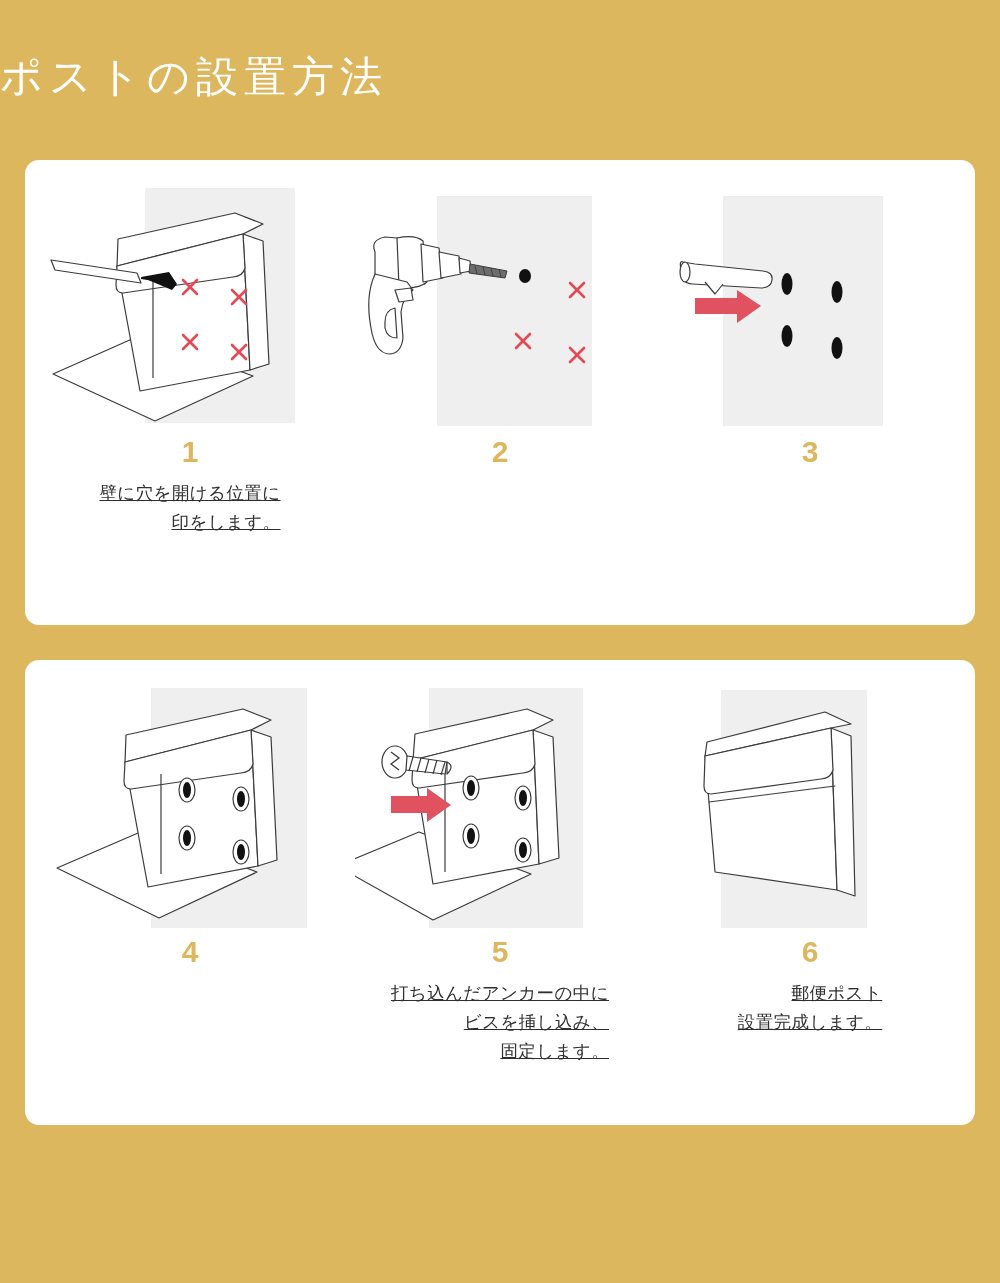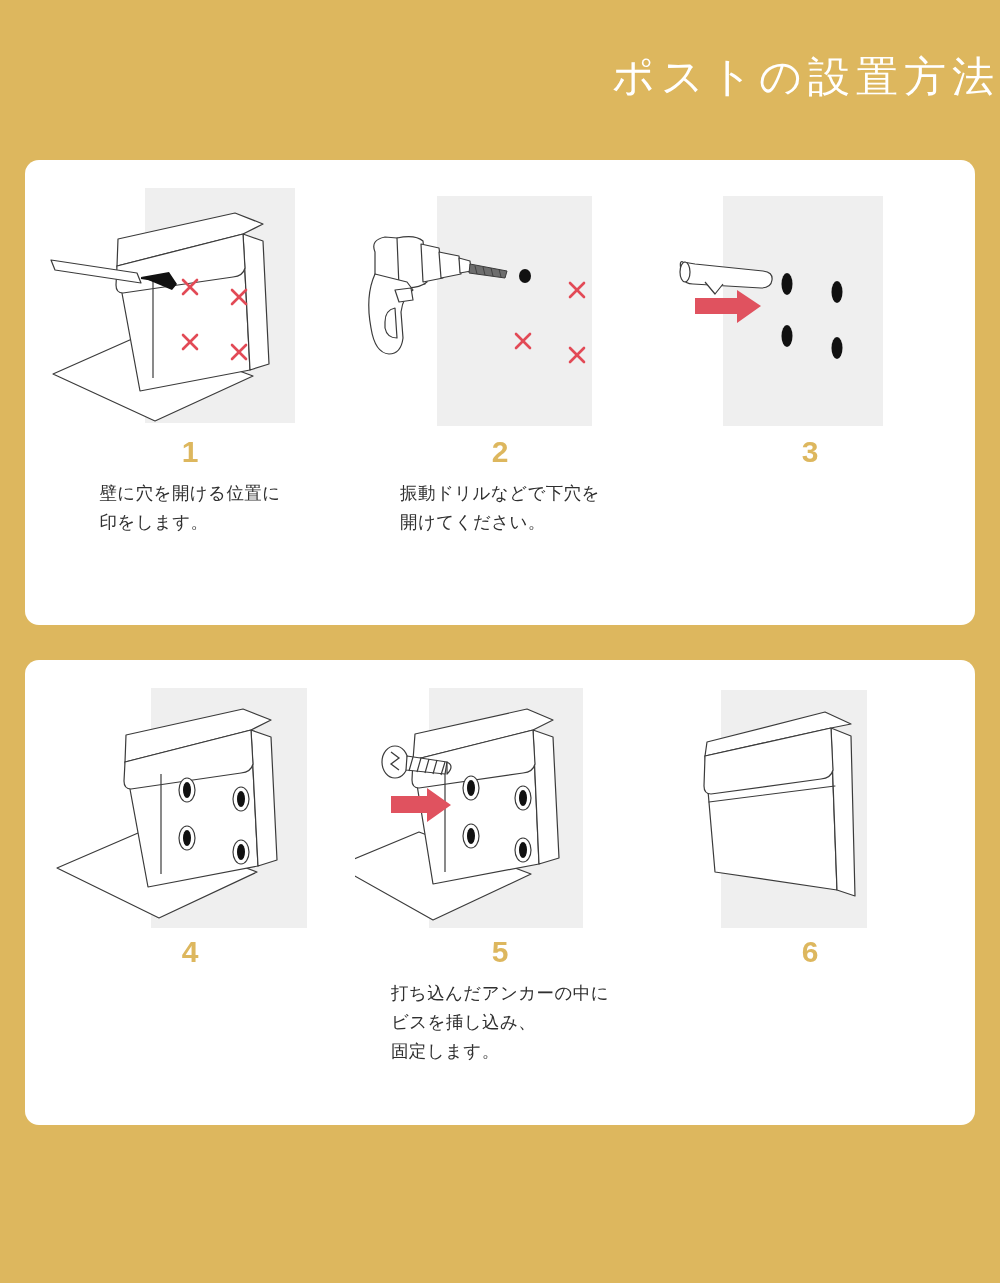--- a/index.html
+++ b/index.html
@@ -10,21 +10,21 @@
   body {
     background: #ddb75e;
     font-family: "Liberation Sans", "DejaVu Sans", sans-serif;
     color: #3a3a3a;
     position: relative;
     overflow: hidden;
   }
 
   
   .page-title {
-    text-align: right;
+    text-align: left;
     color: #ffffff;
     font-size: 42px;
     font-weight: 500;
     letter-spacing: 6px;
     padding-top: 52px;
     padding-bottom: 0;
     line-height: 1.2;
     white-space: pre;
   }
 
@@ -61,26 +61,27 @@
 
   .step-number {
     color: #ddb75e;
     font-size: 30px;
     font-weight: 700;
     line-height: 1;
     margin-top: 4px;
     margin-bottom: 12px;
   }
   .step-caption {
-    text-align: left;
+    text-align: right;
     font-size: 17.5px;
     line-height: 1.65;
     color: #2f2f2f;
     letter-spacing: 0.4px;
     white-space: pre-line;
+    text-decoration: underline;
   }
 
   
   .notes {
     position: absolute;
     left: 40px;
     top: 1153px;
     width: 930px;
     color: #ffffff;
   }
@@ -187,22 +188,20 @@
                 <path d="M175 156 L161 170"></path>
               </g>
             <g>
                 <path d="M215 170 L229 184"></path>
                 <path d="M229 170 L215 184"></path>
               </g>
           </g>
         </svg>
       </div>
       <div class="step-number">2</div>
-      <div class="step-caption">振動ドリルなどで下穴を
-開けてください。</div>
     </div>
 
     <div class="step">
       <div class="illus">
         <svg viewBox="0 0 290 255" xmlns="http://www.w3.org/2000/svg">
           <rect x="58" y="18" width="160" height="230" fill="#efefef"></rect>
 
           <g fill="#ffffff" stroke="#3b3b3b" stroke-width="1.2" stroke-linejoin="round">
             <path d="M18 84 Q14 82 16 92 L18 100 Q20 106 28 106 L96 110 Q106 110 107 102 Q108 94 98 93 L30 86 Z"></path>
             <ellipse cx="20" cy="94" rx="5" ry="10"></ellipse>
@@ -308,20 +307,22 @@
           <g fill="#ffffff" stroke="#3b3b3b" stroke-width="1.2" stroke-linejoin="round" stroke-linecap="round">
             <path d="M40 78 L166 50 L172 212 L50 194 Z"></path>
             <path d="M166 50 L186 58 L190 218 L172 212 Z"></path>
             <path d="M42 64 L160 34 L186 46 L166 50 L40 78 Z"></path>
             <path d="M40 78 L166 50 L168 92 Q166 100 156 101 L46 116 Q39 116 39 108 Z"></path>
             <path d="M44 124 L170 108" fill="none"></path>
           </g>
         </svg>
       </div>
       <div class="step-number">6</div>
+      <div class="step-caption">郵便ポスト
+設置完成します。</div>
     </div>
 
   </div>
 </section>
 
 <div class="notes">
   <p class="note">
   </p>
 
 </div>

